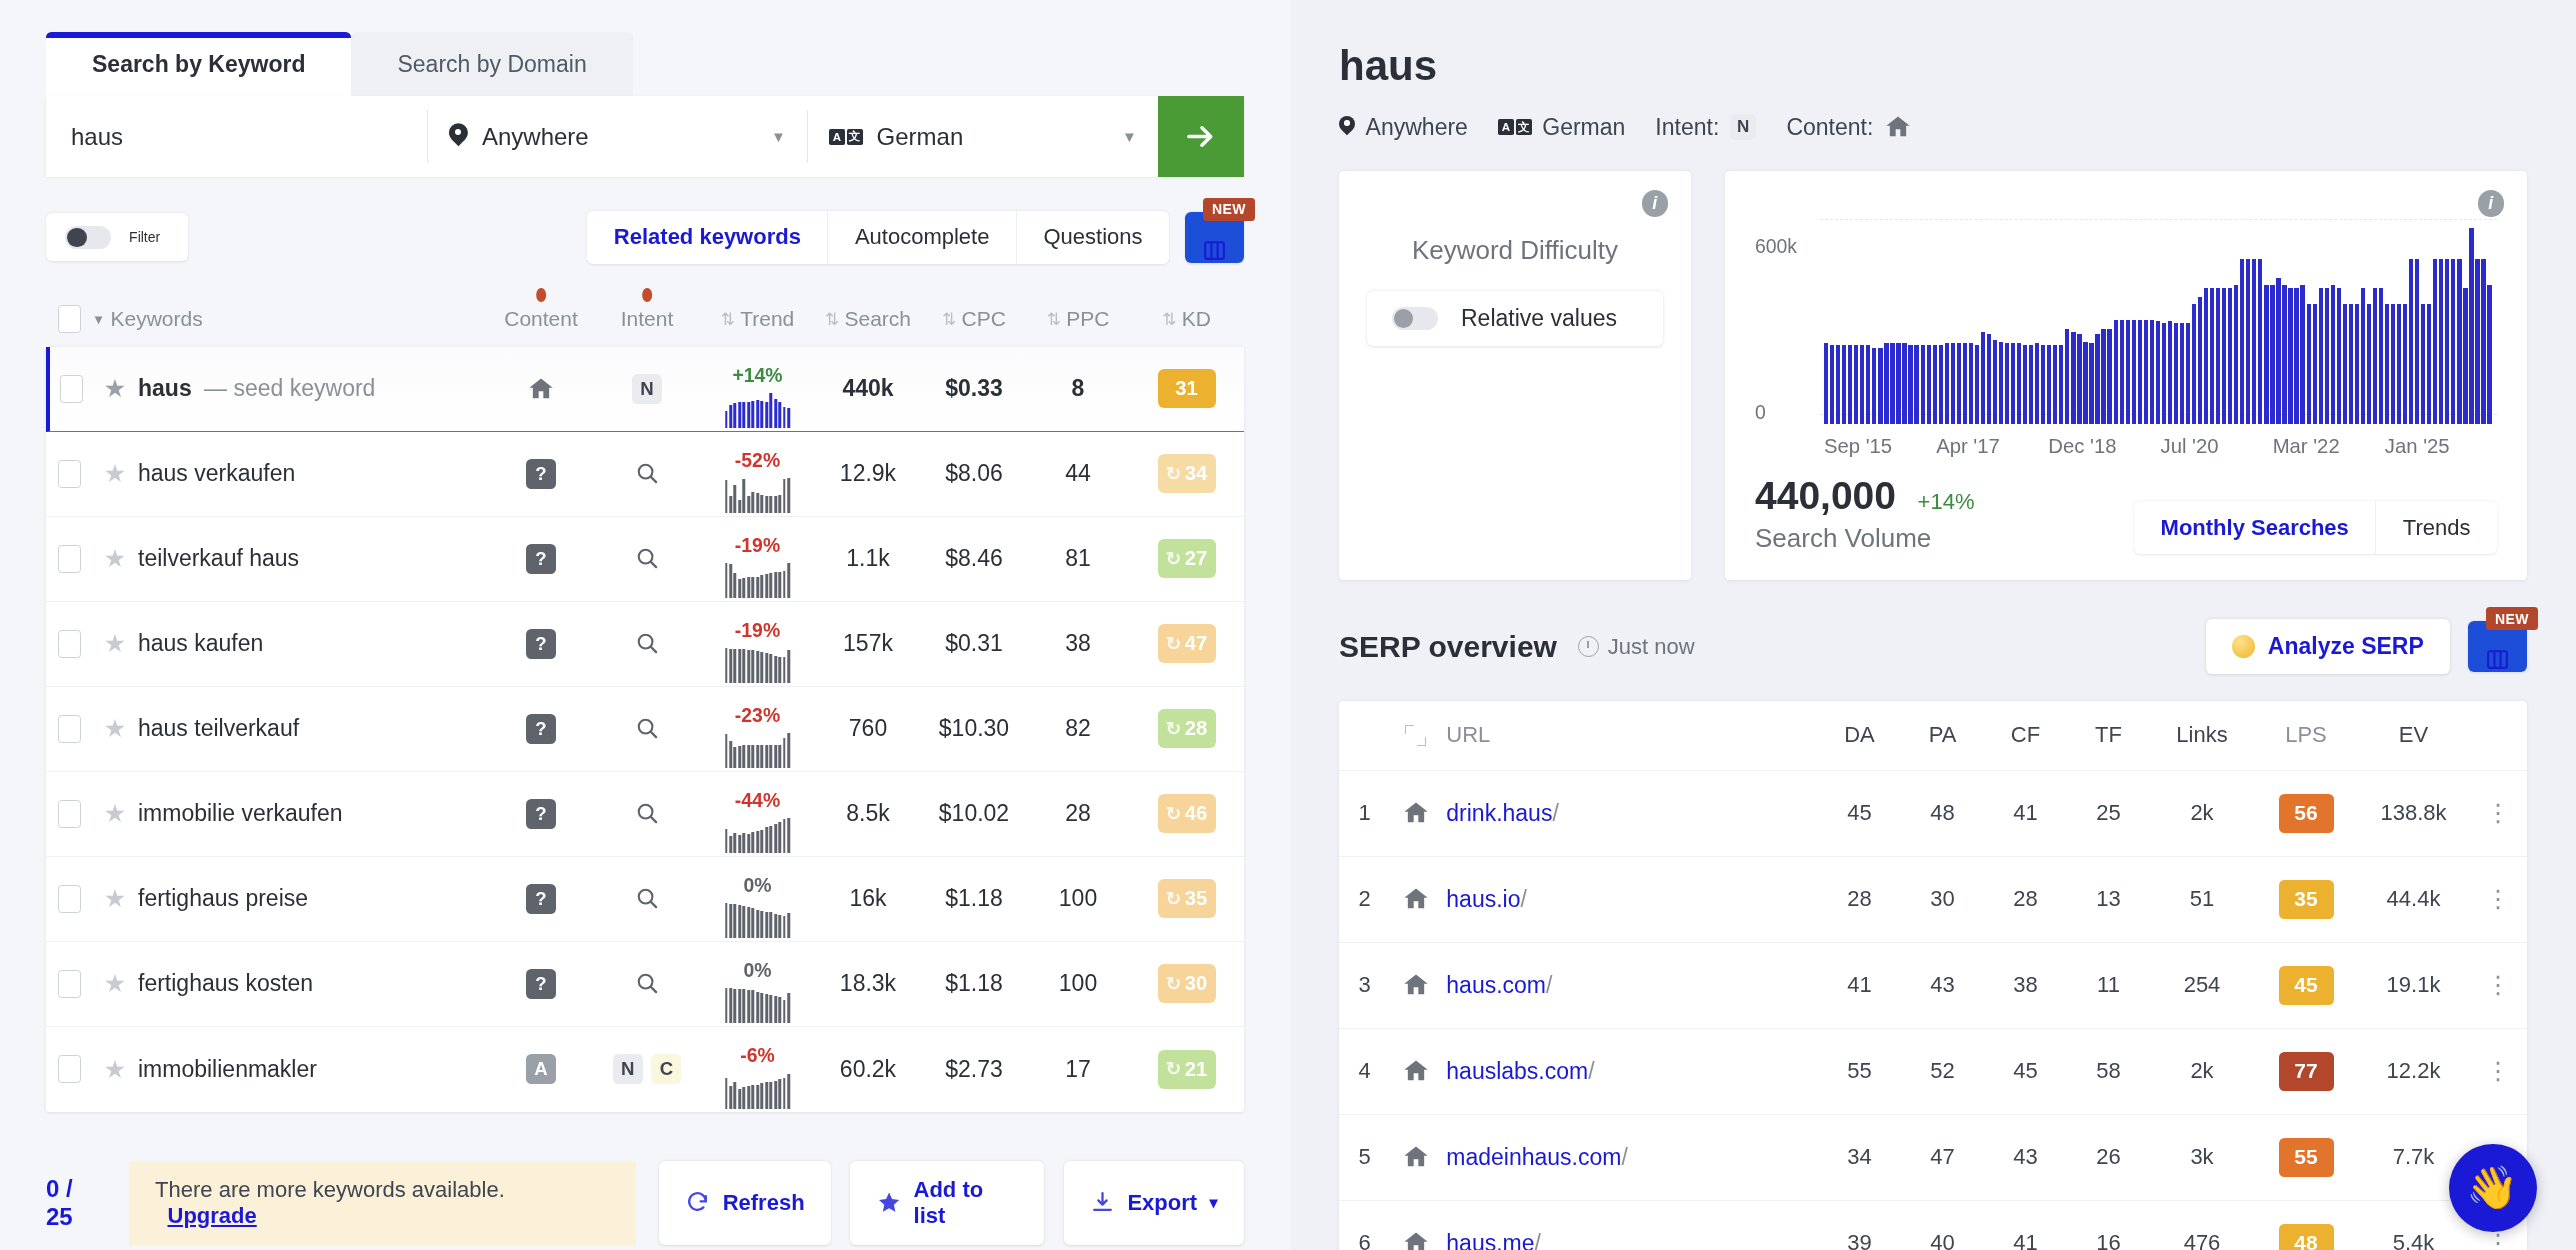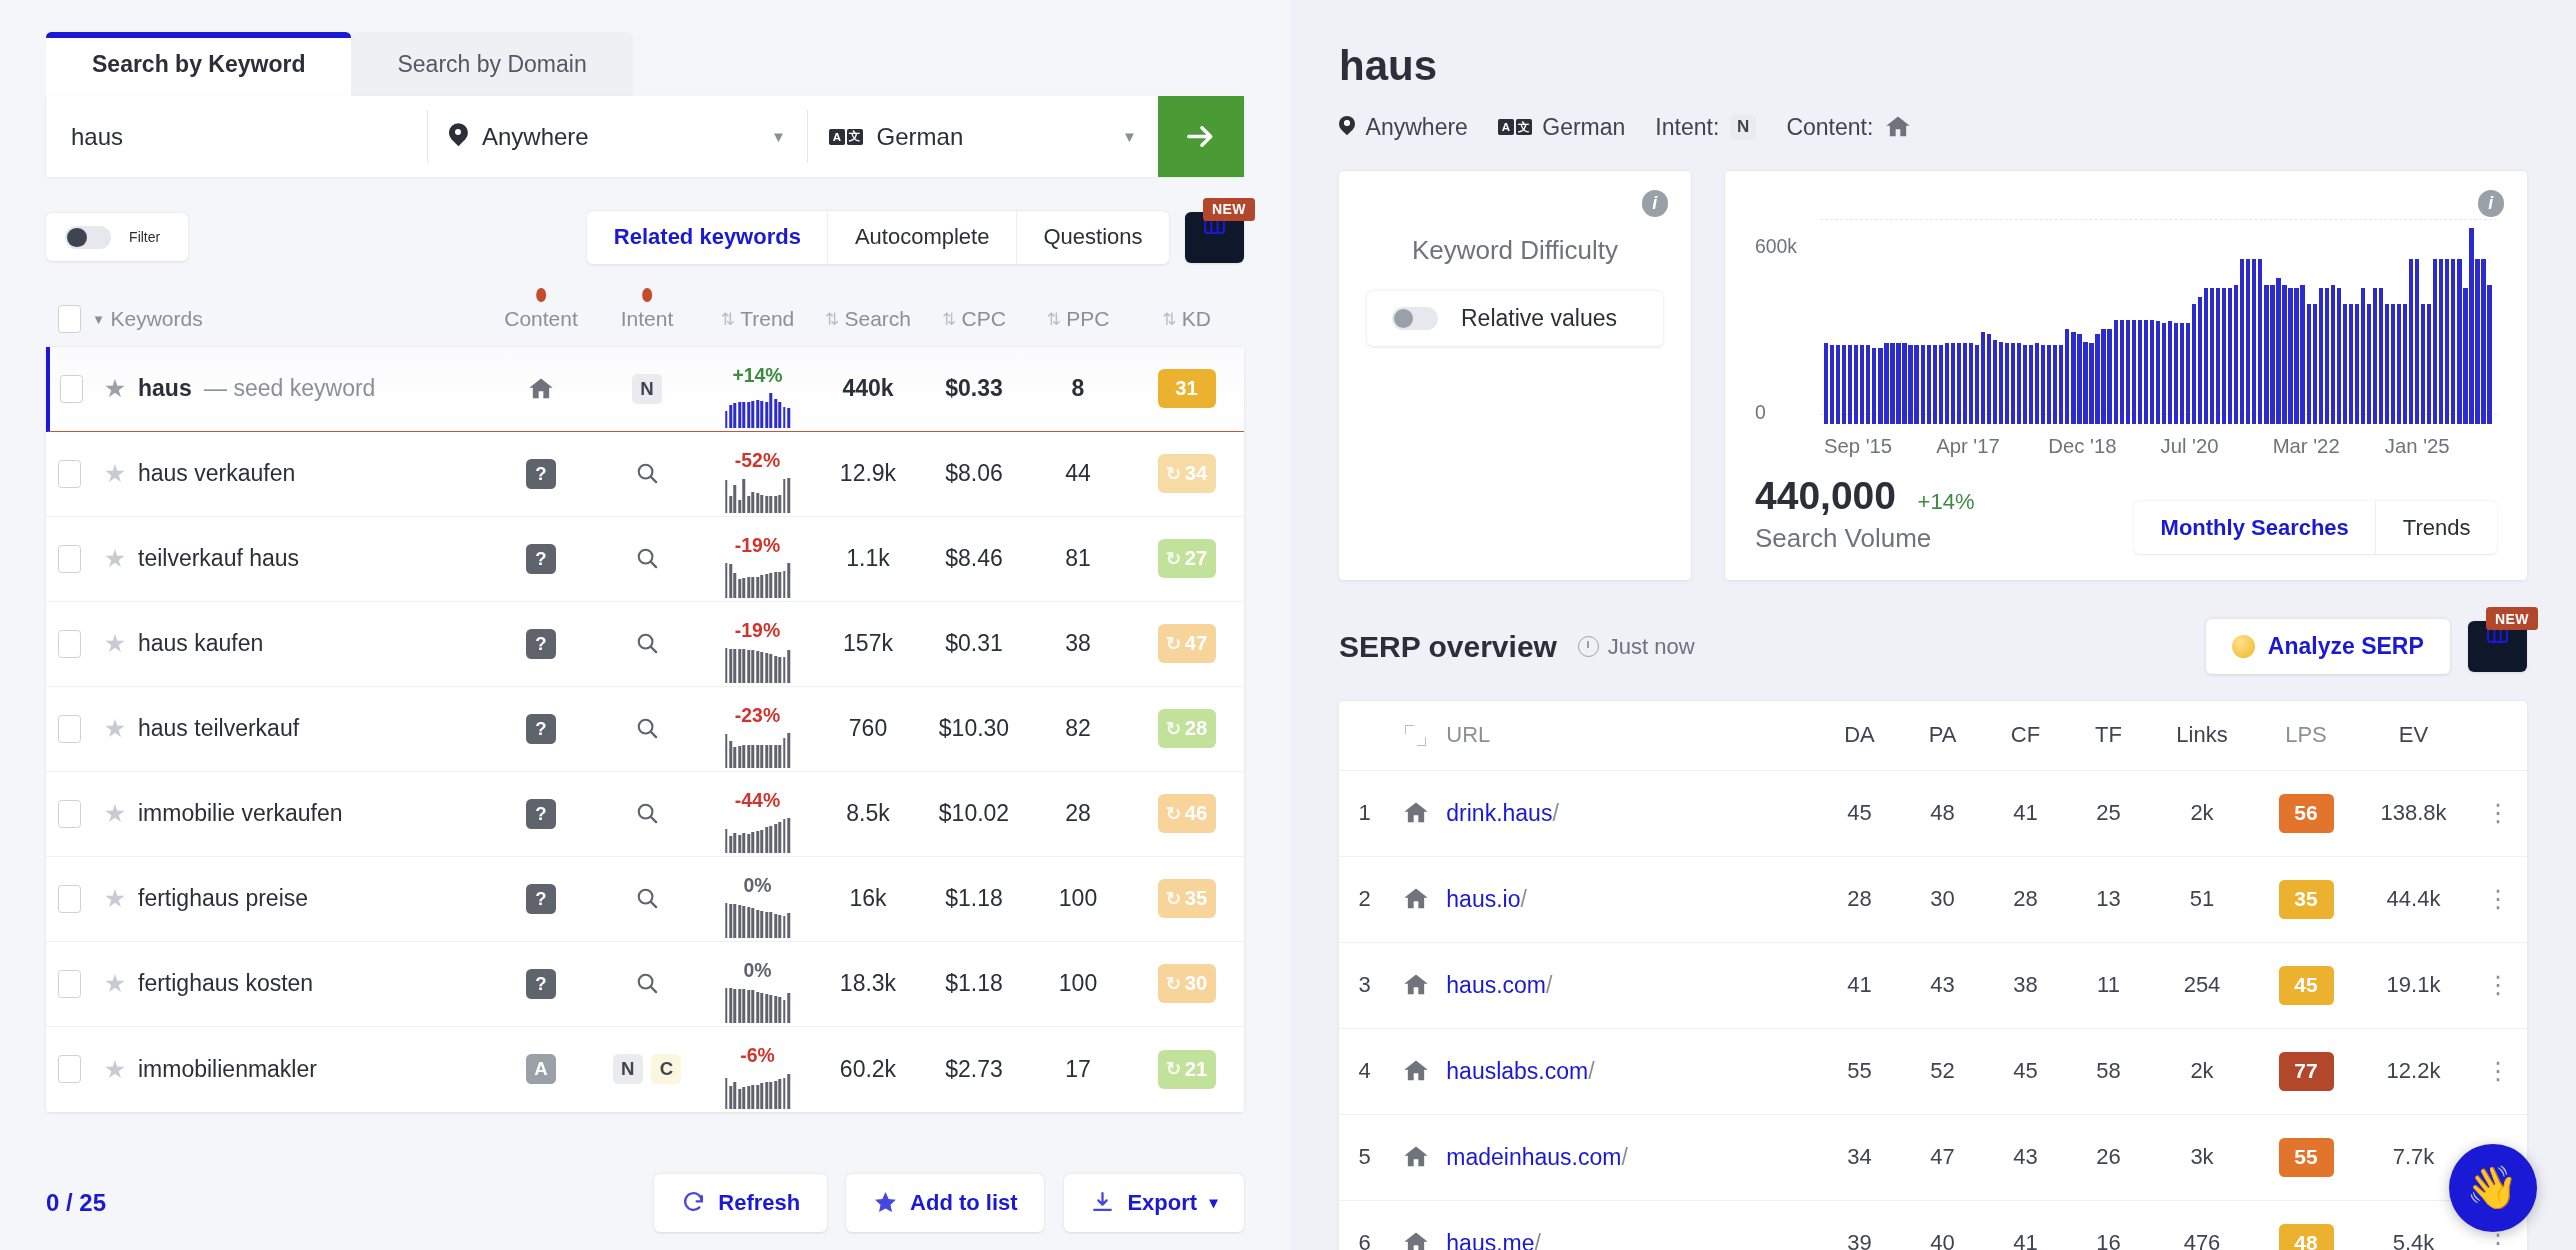--- a/index.html
+++ b/index.html
@@ -95,23 +95,23 @@
   .segwrap { margin-left: auto; display: flex; align-items: center; gap: 16px; }
   .seg { display: flex; background: #fff; border-radius: 6.2px;
          box-shadow: 0 0.9px 2.7px rgba(0,0,0,.10); overflow: hidden; }
   .seg .s {
     padding: 13.3px 26.5px; font-size: 22px; color: #2b2f38; cursor: pointer;
     border-right: 0.9px solid #eceef2; white-space: nowrap;
   }
   .seg .s:last-child { border-right: none; }
   .seg .s.active { color: #1a1ad6; font-weight: bold; }
   .iconbtn {
-    width: 59px; height: 51px; background: #0f172a; border-radius: 6.2px;
+    width: 59px; height: 51px; background: #1d4ed8; border-radius: 6.2px;
     box-shadow: 0 0.9px 2.7px rgba(0,0,0,.10); display: flex;
-    align-items: flex-start; justify-content: center; cursor: pointer; position: relative;
+    align-items: flex-end; justify-content: center; cursor: pointer; position: relative;
   }
   .newbadge {
     position: absolute; top: -14px; right: -10.6px;
     background: #b2472c; color: #fff; font-size: 14px; font-weight: bold;
     padding: 3.5px 8.8px; border-radius: 3.5px; letter-spacing: 0.4px;
   }
   .colico { width: 25px; height: 25px; }
 
   
   .tablewrap { margin: 28px 46px 0 46px; }
@@ -897,20 +897,24 @@
                   <span>21</span>
                 </span>
               </div>
             </div>
           </div>
       </div>
     </div>
 
     <div class="footer">
       <span class="counter">0 / 25</span>
+      <div class="notice">
+        <span>There are more keywords available.</span>
+        <a href="#">Upgrade</a>
+      </div>
       <div class="fbtns">
         <div class="fbtn">
           <svg viewBox="0 0 24 24">
             <path d="M20 11a8 8 0 10-2.3 5.7M20 6v5h-5" fill="none" stroke="#4646e0" stroke-width="2.2" stroke-linecap="round"></path>
           </svg>
           <span>Refresh</span>
         </div>
         <div class="fbtn">
           <svg viewBox="0 0 24 24">
             <path d="M12 2l3 6.6 7 .8-5.2 4.8 1.4 7L12 17.7 5.8 21.2l1.4-7L2 9.4l7-.8z"></path>

